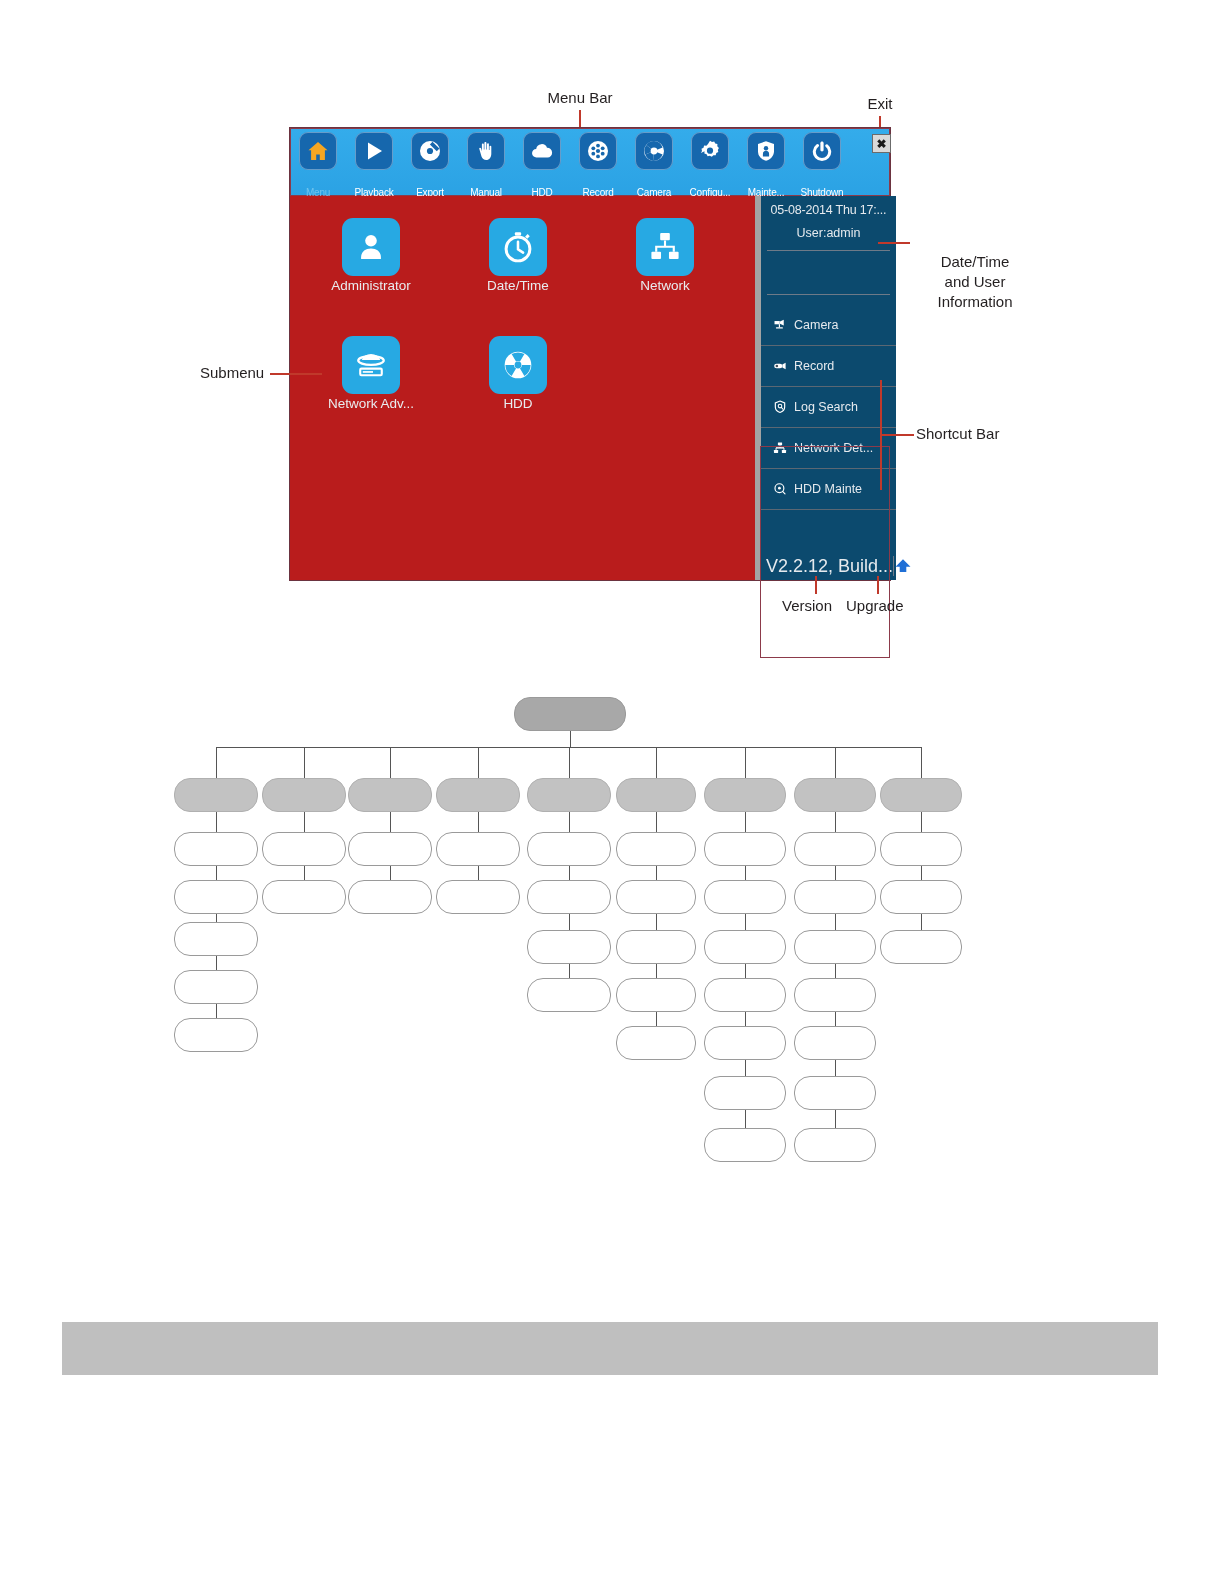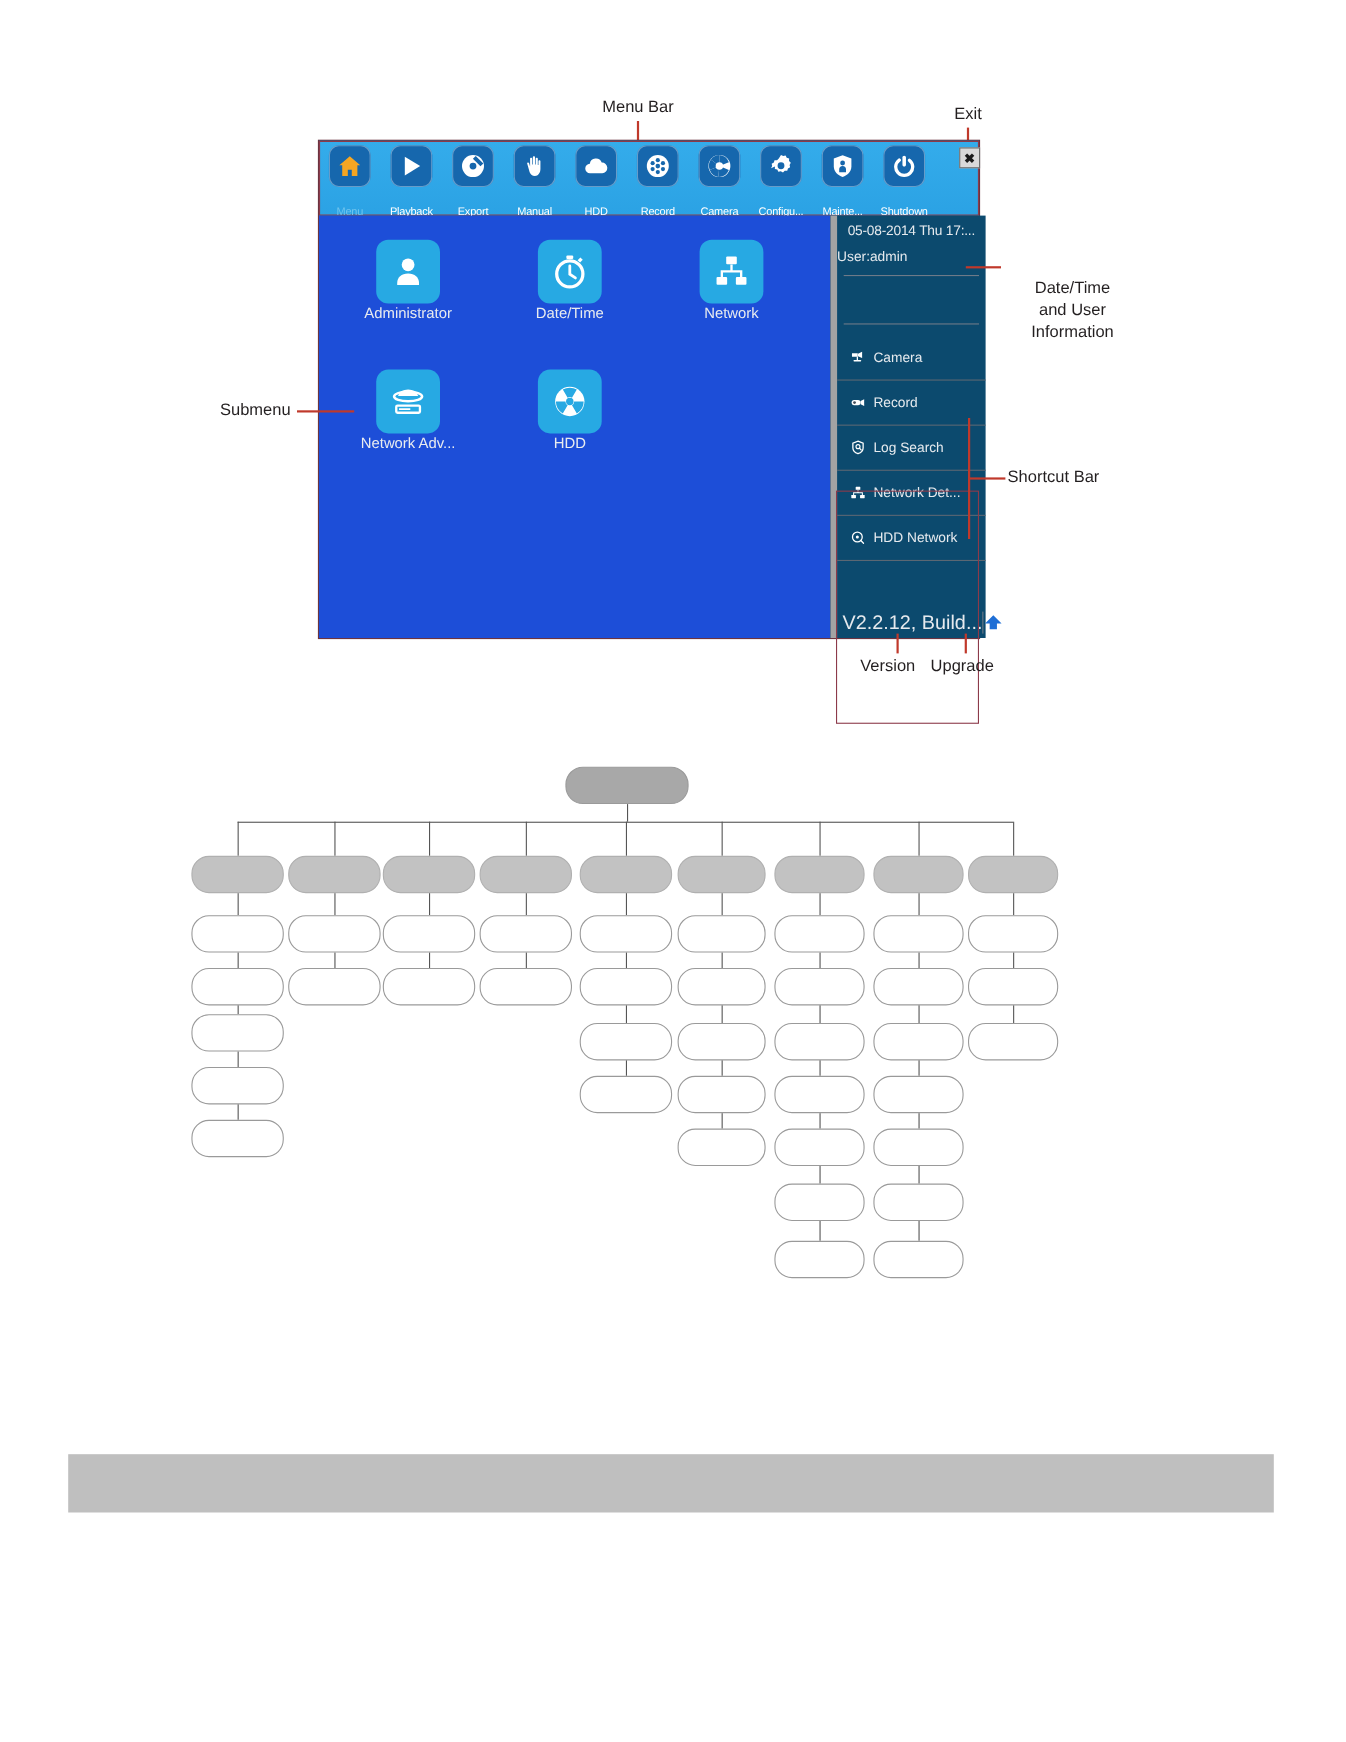--- a/index.html
+++ b/index.html
@@ -51,21 +51,21 @@
   .exit-btn{
     position:absolute;left:582px;top:6px;width:17px;height:17px;
     background:#d9d9d9;border:1px solid #6b6b6b;
     display:flex;align-items:center;justify-content:center;
     font-size:12px;color:#1a1a1a;font-weight:bold;line-height:1;cursor:pointer;
   }
 
   
   .submenu{
     position:absolute;left:0;top:68px;width:465px;height:384px;
-    background:#1d4ed8;
+    background:#b91c1c;
   }
   .sm-cell{
     position:absolute;width:150px;text-align:center;
   }
   .sm-ico{
     width:58px;height:58px;margin:0 auto;border-radius:11px;background:#27a9e3;
     display:flex;align-items:center;justify-content:center;cursor:pointer;
   }
   .sm-lab{
     margin-top:9px;font-size:13.5px;color:#e9ecef;white-space:nowrap;
@@ -74,21 +74,21 @@
   
   .rpanel{
     position:absolute;left:465px;top:68px;width:135px;height:384px;
     background:#0c4a6e;border-left:6px solid #a3a3a3;
   }
   .rp-dt{
     padding-top:7px;text-align:center;color:#e6eaee;font-size:12.5px;
     white-space:nowrap;letter-spacing:-.2px;
   }
   .rp-user{
-    margin-top:9px;color:#e6eaee;font-size:12.5px;
+    margin-top:9px;text-align:center;color:#e6eaee;font-size:12.5px;
   }
   .rp-rule{height:1px;background:#6e7a88;margin:10px 6px 0 6px;}
   .rp-blank{height:43px;}
   .sc-item{
     height:40px;display:flex;align-items:center;gap:7px;padding-left:12px;
     color:#e6eaee;font-size:12.5px;cursor:pointer;
     border-bottom:1px solid #5b6773;white-space:nowrap;
   }
   .sc-item .sc-ico{width:14px;height:14px;display:flex;align-items:center;justify-content:center;}
   .rp-foot{
@@ -370,21 +370,21 @@
       </div>
 
       <div class="sc-item">
         <span class="sc-ico">
           <svg width="14" height="14" viewBox="0 0 24 24">
             <circle cx="11" cy="10.6" r="7.6" fill="none" stroke="#ffffff" stroke-width="2"></circle>
             <circle cx="11" cy="10.6" r="2.4" fill="#ffffff"></circle>
             <path d="M16.4 16 20.6 20.4" stroke="#ffffff" stroke-width="2" stroke-linecap="round"></path>
           </svg>
         </span>
-        <span>HDD Network</span>
+        <span>HDD Mainte</span>
       </div>
 
       <div class="rp-foot">
         <div class="rp-ver">V2.2.12, Build...</div>
         <div class="rp-up">
           <svg width="18" height="18" viewBox="0 0 24 24">
               <path d="M12 3 22 13h-5.6v7H7.6v-7H2z" fill="#1f6fd6"></path>
             </svg>
         </div>
       </div>

